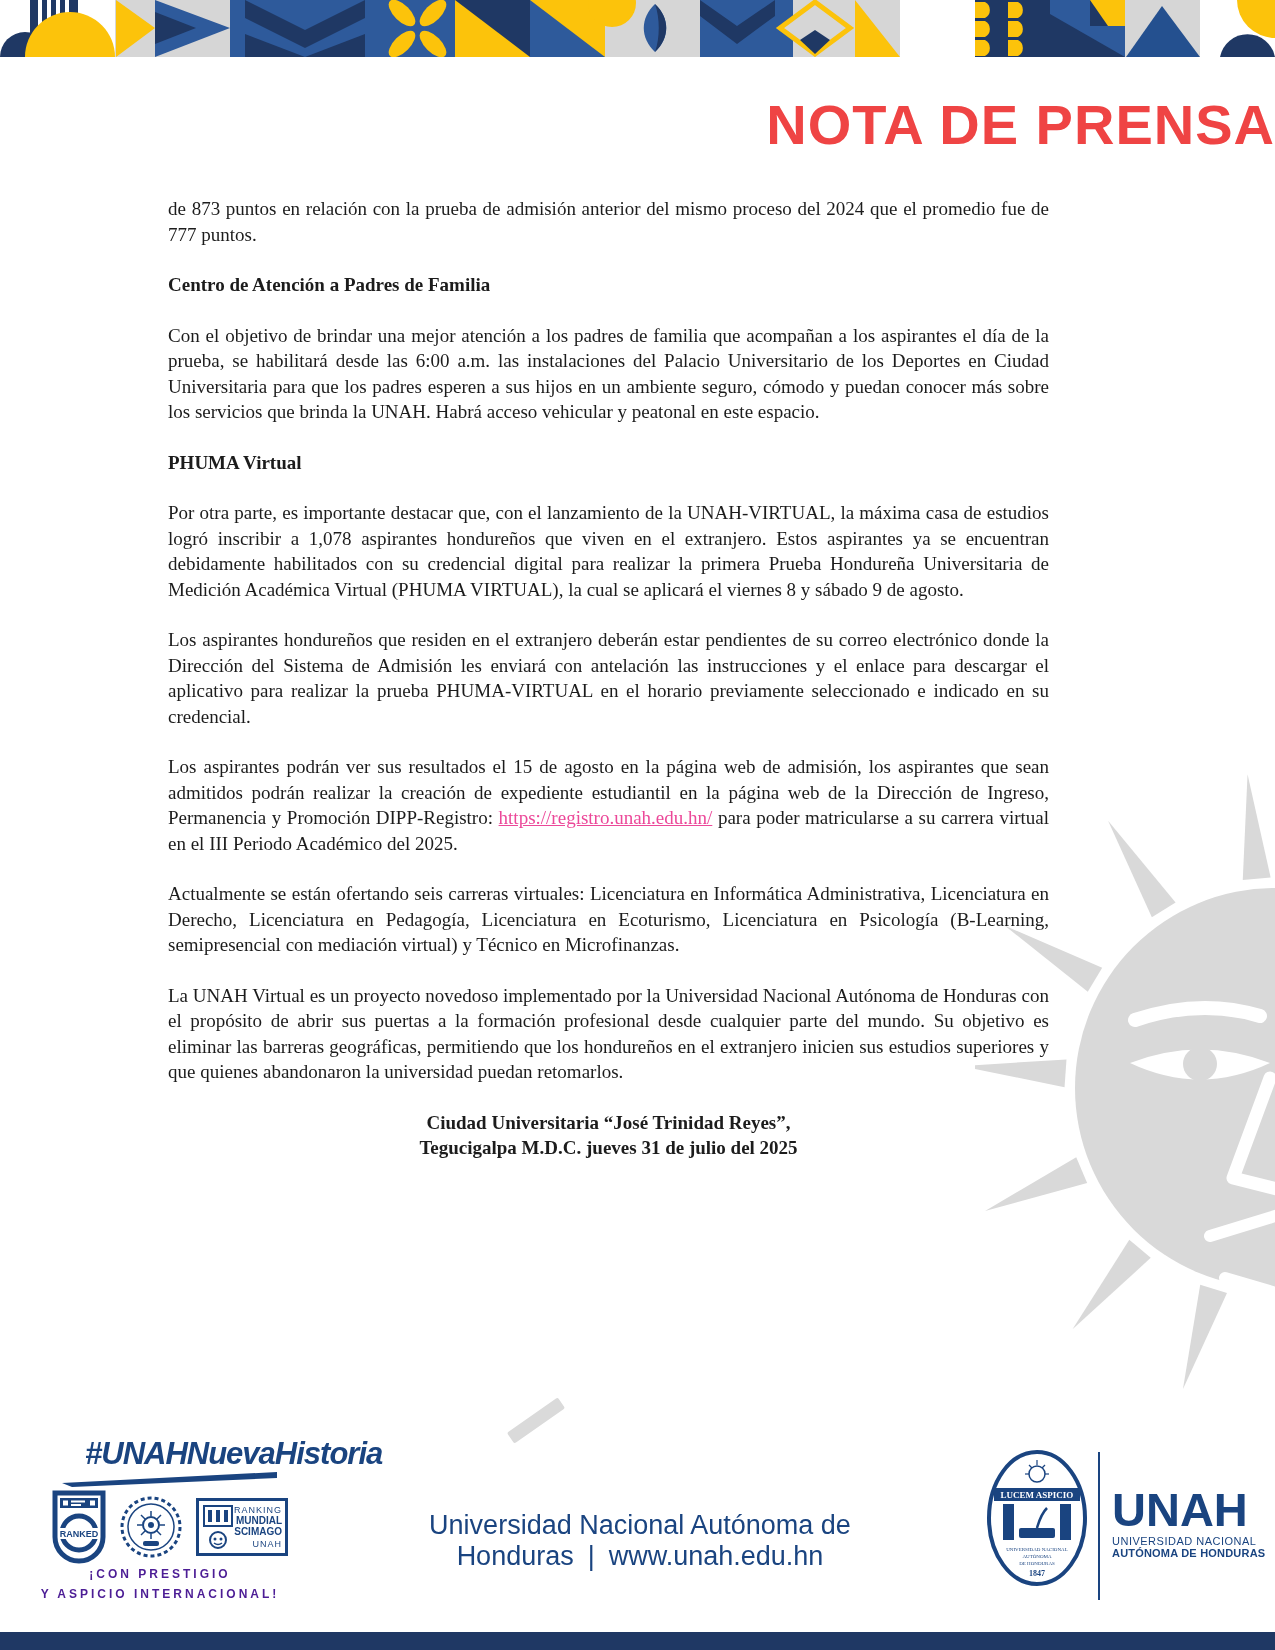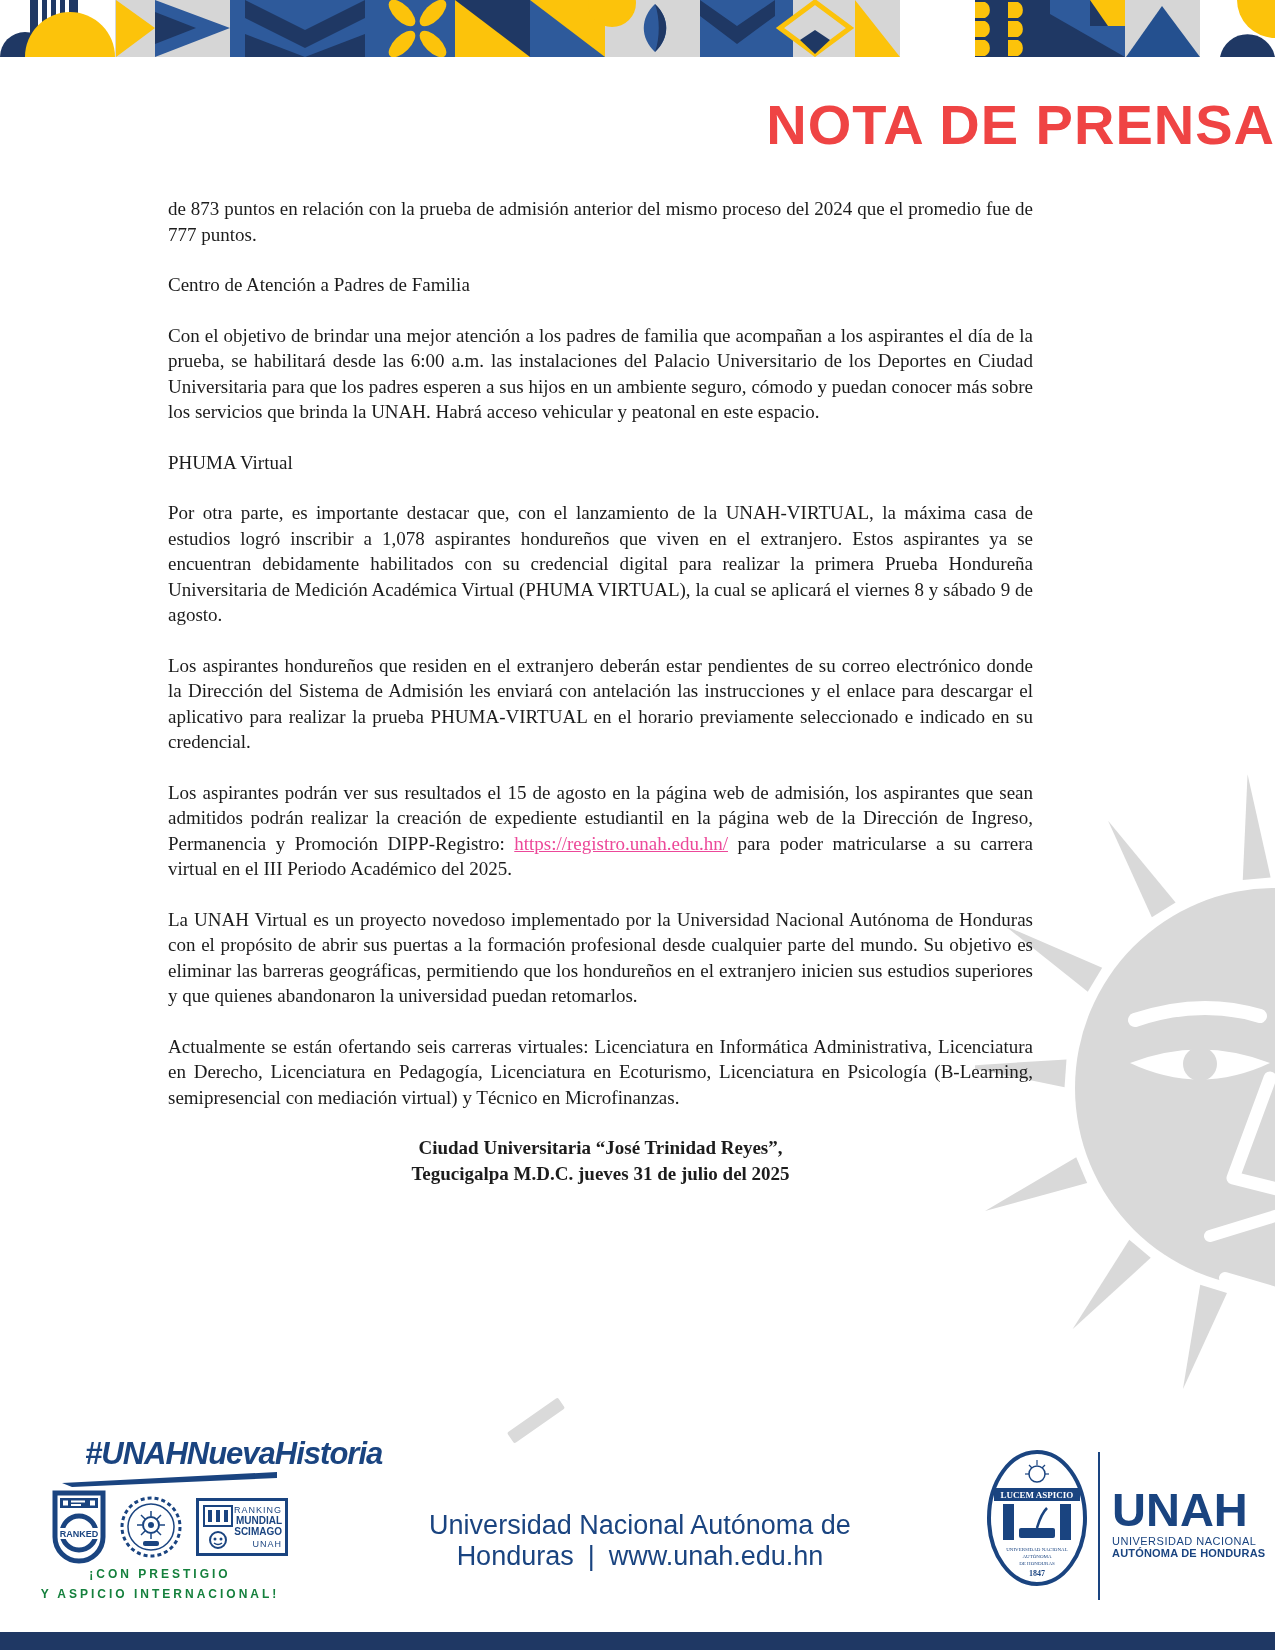--- a/index.html
+++ b/index.html
@@ -10,40 +10,40 @@
   .band{position:absolute;top:0;left:0;z-index:3;}
   .page-title{
     position:absolute;top:92px;left:0;width:100%;text-align:right;
     font-family:"Liberation Sans",sans-serif;font-weight:800;font-size:56px;
     color:#ef4444;letter-spacing:1px;z-index:2;
   }
   .content{
     position:absolute;left:168px;top:196px;width:881px;z-index:2;
     font-size:19px;line-height:25.5px;text-align:justify;
   }
-  .content p{margin:0 16px 25px 0;}
-  .content .sect-heading{font-weight:normal;margin:0 0 25px 0;}
+  .content p{margin:0 0 25px 0;}
+  .content .sect-heading{font-weight:bold;margin:0 0 25px 0;}
   a.doclink{color:#ec4899;text-decoration:underline;}
   .dateline{text-align:center;font-weight:bold;margin:0;}
   
   .sun{position:absolute;left:975px;top:758px;z-index:1;}
   .stray-ray{position:absolute;left:505px;top:1414px;width:62px;height:13px;
     background:#DADADA;transform:rotate(-35deg);border-radius:2px;z-index:1;}
   
   .hashtag{
     position:absolute;left:58px;top:1436px;z-index:2;
     font-family:"Liberation Sans",sans-serif;font-style:italic;font-weight:800;
     font-size:31px;color:#1A4480;letter-spacing:-1px;margin-left:27px;
   }
   .swoosh{position:absolute;left:62px;top:1472px;z-index:2;}
   .badges{position:absolute;left:52px;top:1490px;display:flex;gap:13px;align-items:center;z-index:2;}
   .slogan{
     position:absolute;left:20px;top:1564px;width:280px;z-index:2;text-align:center;
     font-family:"Liberation Sans",sans-serif;font-weight:800;font-size:12px;
-    letter-spacing:3px;color:#15803d;line-height:20px;
+    letter-spacing:3px;color:#4c1d95;line-height:20px;
   }
   .center-footer{
     position:absolute;left:320px;top:1510px;width:640px;text-align:center;z-index:2;
     font-family:"Liberation Sans",sans-serif;font-size:27px;color:#1A4480;
   }
   .center-footer .sep{margin:0 14px;color:#1A4480;}
   .seal-svg{position:absolute;left:985px;top:1448px;z-index:2;}
   .logo-divider{position:absolute;left:1098px;top:1452px;width:2px;height:148px;background:#1A4480;z-index:2;}
   .wordmark{position:absolute;left:1112px;top:1488px;z-index:2;font-family:"Liberation Sans",sans-serif;color:#1A4480;}
   .wordmark .acr{font-size:47px;font-weight:800;line-height:44px;letter-spacing:0;}
@@ -158,22 +158,22 @@
 <div class="stray-ray"></div>
 
 <div class="content">
   <p>de 873 puntos en relación con la prueba de admisión anterior del mismo proceso del 2024 que el promedio fue de 777 puntos.</p>
   <p class="sect-heading">Centro de Atención a Padres de Familia</p>
   <p>Con el objetivo de brindar una mejor atención a los padres de familia que acompañan a los aspirantes el día de la prueba, se habilitará desde las 6:00 a.m. las instalaciones del Palacio Universitario de los Deportes en Ciudad Universitaria para que los padres esperen a sus hijos en un ambiente seguro, cómodo y puedan conocer más sobre los servicios que brinda la UNAH. Habrá acceso vehicular y peatonal en este espacio.</p>
   <p class="sect-heading">PHUMA Virtual</p>
   <p>Por otra parte, es importante destacar que, con el lanzamiento de la UNAH-VIRTUAL, la máxima casa de estudios logró inscribir a 1,078 aspirantes hondureños que viven en el extranjero. Estos aspirantes ya se encuentran debidamente habilitados con su credencial digital para realizar la primera Prueba Hondureña Universitaria de Medición Académica Virtual (PHUMA VIRTUAL), la cual se aplicará el viernes 8 y sábado 9 de agosto.</p>
   <p>Los aspirantes hondureños que residen en el extranjero deberán estar pendientes de su correo electrónico donde la Dirección del Sistema de Admisión les enviará con antelación las instrucciones y el enlace para descargar el aplicativo para realizar la prueba PHUMA-VIRTUAL en el horario previamente seleccionado e indicado en su credencial.</p>
   <p><span>Los aspirantes podrán ver sus resultados el 15 de agosto en la página web de admisión, los aspirantes que sean admitidos podrán realizar la creación de expediente estudiantil en la página web de la Dirección de Ingreso, Permanencia y Promoción DIPP-Registro: </span><a class="doclink" href="#">https://registro.unah.edu.hn/</a><span> para poder matricularse a su carrera virtual en el III Periodo Académico del 2025.</span></p>
+  <p>Actualmente se están ofertando seis carreras virtuales: Licenciatura en Informática Administrativa, Licenciatura en Derecho, Licenciatura en Pedagogía, Licenciatura en Ecoturismo, Licenciatura en Psicología (B-Learning, semipresencial con mediación virtual) y Técnico en Microfinanzas.</p>
   <p>La UNAH Virtual es un proyecto novedoso implementado por la Universidad Nacional Autónoma de Honduras con el propósito de abrir sus puertas a la formación profesional desde cualquier parte del mundo. Su objetivo es eliminar las barreras geográficas, permitiendo que los hondureños en el extranjero inicien sus estudios superiores y que quienes abandonaron la universidad puedan retomarlos.</p>
-  <p>Actualmente se están ofertando seis carreras virtuales: Licenciatura en Informática Administrativa, Licenciatura en Derecho, Licenciatura en Pedagogía, Licenciatura en Ecoturismo, Licenciatura en Psicología (B-Learning, semipresencial con mediación virtual) y Técnico en Microfinanzas.</p>
   <p class="dateline">
     <span>Ciudad Universitaria “José Trinidad Reyes”,</span><br>
     <span>Tegucigalpa M.D.C. jueves 31 de julio del 2025</span>
   </p>
 </div>
 
 <div class="hashtag">#UNAHNuevaHistoria</div>
 <svg class="swoosh" width="218" height="16" viewBox="0 0 218 16">
   <polygon points="0,11 215,0 215,6 10,15" fill="#1A4480"></polygon>
 </svg>

